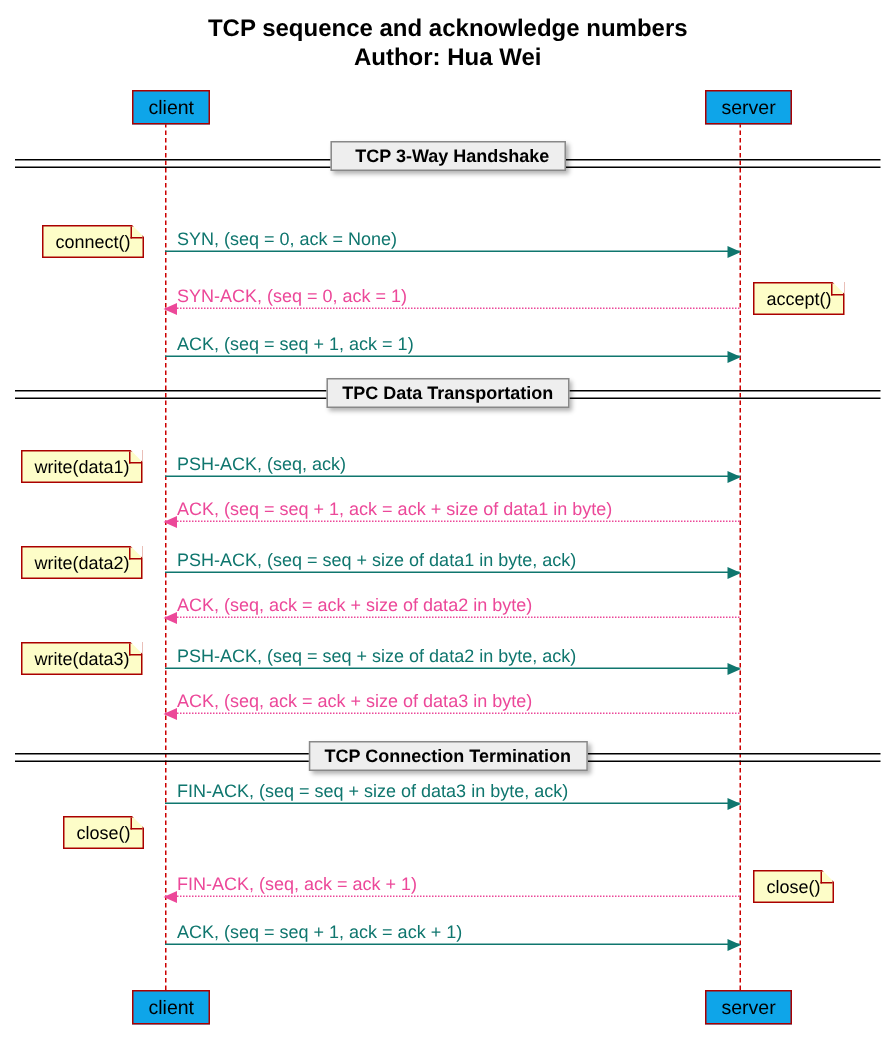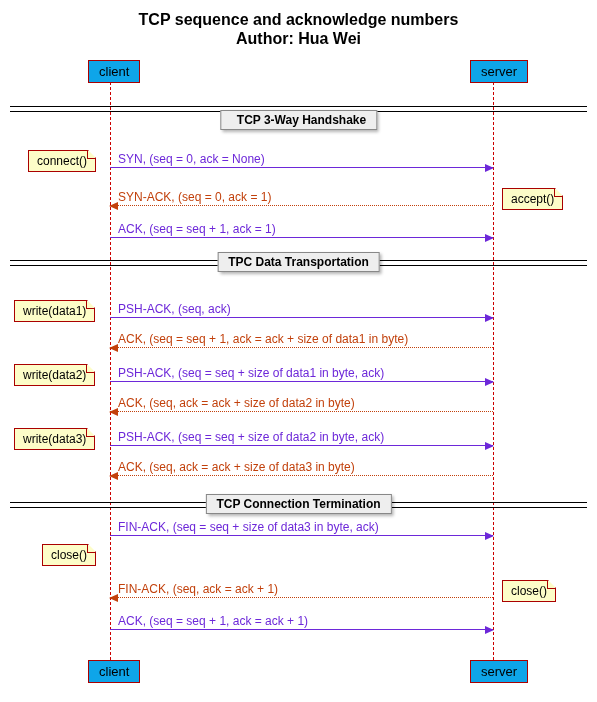--- a/index.html
+++ b/index.html
@@ -116,41 +116,41 @@
   .arrow.right {
     right: -1px;
     border-width: 4px 0 4px 9px;
     border-color: transparent transparent transparent currentColor;
   }
   .arrow.left {
     left: -1px;
     border-width: 4px 9px 4px 0;
     border-color: transparent currentColor transparent transparent;
   }
-  .red { color: #6d28d9; }
-  .blue { color: #c2410c; }
+  .red { color: #0f766e; }
+  .blue { color: #ec4899; }
 </style>
 </head>
 <body>
 
 <div class="diagram">
 
   <div class="title">
     <span>TCP sequence and acknowledge numbers</span><br>
     <span>Author: Hua Wei</span>
   </div>
 
   <div class="participant" style="left:78px; top:50px;">client</div>
   <div class="participant" style="left:460px; top:50px;">server</div>
 
   <div class="lifeline" style="left:100px; top:72px; height:578px;"></div>
   <div class="lifeline" style="left:483px; top:72px; height:578px;"></div>
 
   <div class="divider-bar" style="top:96px;"></div>
-  <div class="divider-label" style="top:100px;padding-left:16px;">TCP 3-Way Handshake</div>
+  <div class="divider-label" style="top:84px;padding-left:16px;">TCP 3-Way Handshake</div>
 
   <div class="note" style="left:18px; top:140px;">connect()</div>
 
   <div class="msg red" style="left:100px; width:383px; top:140px;">
     <div class="msg-label">SYN, (seq = 0, ack = None)</div>
     <div class="msg-line solid"></div>
       <div class="arrow right"></div>
   </div>
 
   <div class="note" style="left:492px; top:178px;">accept()</div>

